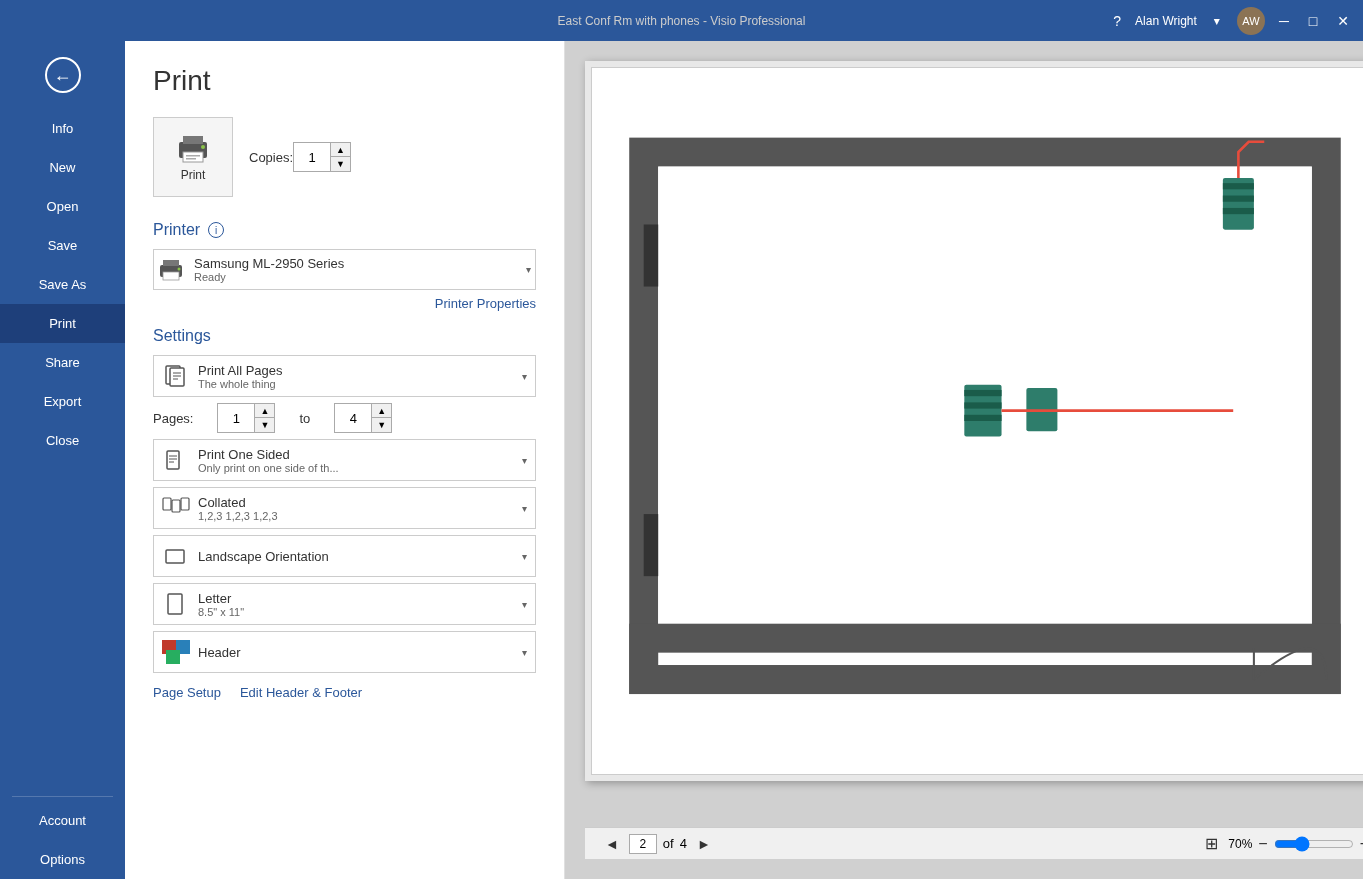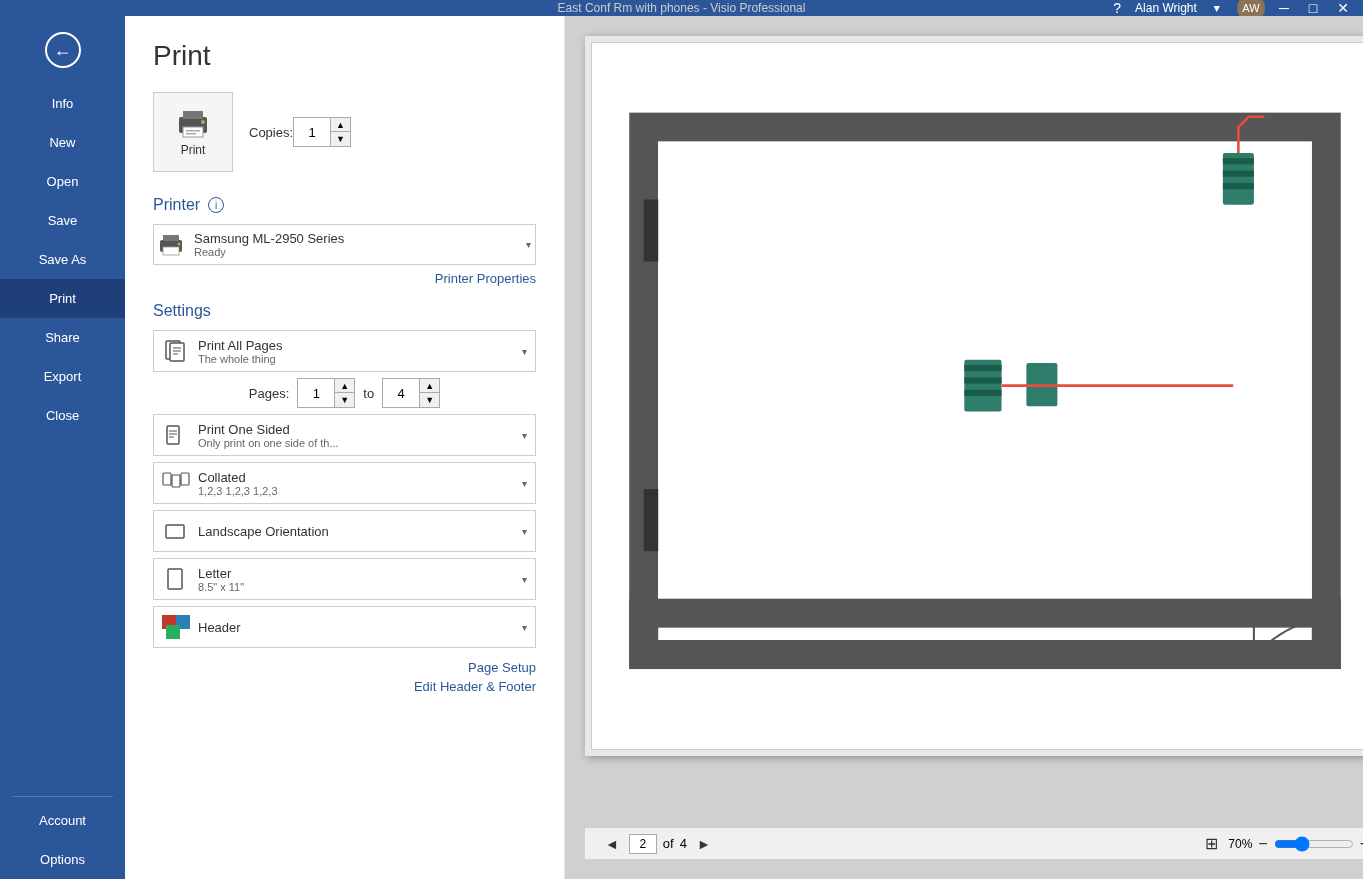--- a/index.html
+++ b/index.html
@@ -1,21 +1,21 @@
 <!DOCTYPE html>
 <html><head>
   <meta charset="utf-8">
   <style>
     * { box-sizing: border-box; margin: 0; padding: 0; }
     body { font-family: 'Segoe UI', Arial, sans-serif; font-size: 13px; background: #f0f0f0; width: 1363px; height: 879px; overflow: hidden; display: flex; flex-direction: column; }
 
     
     .titlebar {
       background: #2b579a;
-      height: 16px;
+      height: 41px;
       display: flex;
       align-items: center;
       justify-content: space-between;
       padding: 0 8px;
       color: white;
       flex-shrink: 0;
     }
     .titlebar-center {
       position: absolute;
       left: 50%;
@@ -280,25 +280,24 @@
       justify-content: center;
     }
     .settings-text { flex: 1; }
     .settings-main { font-size: 13px; color: #333; }
     .settings-sub { font-size: 11px; color: #666; }
 
     
     .pages-row {
       display: flex;
       align-items: center;
-      gap: 8px;
+      gap: 24px;
       margin-bottom: 6px;
       font-size: 13px;
       color: #333;
-      justify-content: center;
     }
     .page-spinner {
       display: flex;
       align-items: center;
       border: 1px solid #aaa;
     }
     .page-input {
       width: 36px;
       border: none;
       text-align: center;
@@ -309,23 +308,23 @@
     .color-blocks {
       width: 24px;
       height: 24px;
       position: relative;
     }
     .color-block-r { position: absolute; top: 0; left: 0; width: 14px; height: 14px; background: #c0392b; }
 
     
     .print-links {
       display: flex;
-      flex-direction: column;
+      flex-direction: row;
       align-items: flex-end;
-      gap: 4px;
+      gap: 19px;
       margin-top: 12px;
     }
     .print-links a {
       color: #2b579a;
       text-decoration: none;
       font-size: 13px;
       cursor: pointer;
     }
 
     

